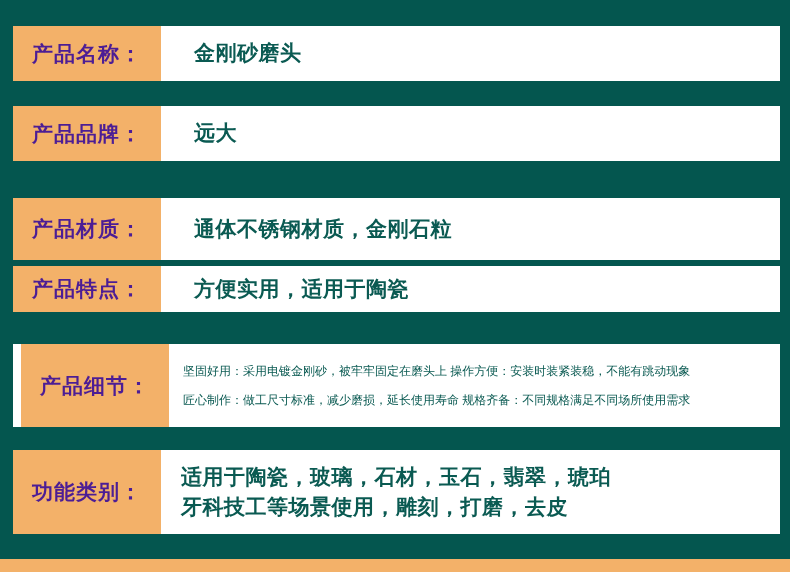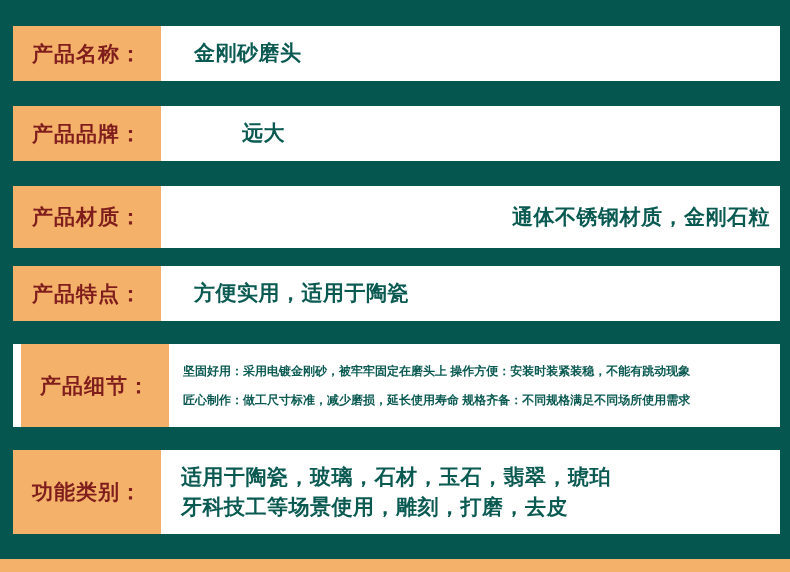--- a/index.html
+++ b/index.html
@@ -24,21 +24,21 @@
     position: absolute;
     left: 13px;
     right: 10px;
     display: flex;
     align-items: stretch;
     background: #ffffff;
   }
   .row .label-cell {
     flex: 0 0 148px;
     background: #f3b169;
-    color: #7f1d1d;
+    color: #4c1d95;
     font-size: 21px;
     font-weight: 700;
     letter-spacing: 1px;
     display: flex;
     align-items: center;
     justify-content: center;
     box-sizing: border-box;
     padding: 0 6px;
   }
   .row .value-cell {
@@ -53,37 +53,37 @@
     padding-right: 10px;
   }
   .value-main {
     font-size: 21px;
     font-weight: 700;
     letter-spacing: 0.5px;
     line-height: 1.35;
   }
   .value-small {
     font-size: 12px;
-    font-weight: 700;
+    font-weight: 400;
     line-height: 1.25;
     letter-spacing: 0px;
     color: #0a5a52;
   }
   .detail-line {
     white-space: nowrap;
   }
   .detail-line + .detail-line {
     margin-top: 14px;
   }
 
   
   #row-name      { top: 26px;  height: 55px; }
-  #row-brand     { top: 106px; height: 55px; gap: 48px; }
-  #row-material  { top: 186px; height: 62px; text-align: right; }
-  #row-feature   { top: 266px; height: 55px; }
+  #row-brand     { top: 106px; height: 55px; }
+  #row-material  { top: 198px; height: 62px; }
+  #row-feature   { top: 266px; height: 46px; }
   #row-detail    { top: 344px; height: 83px; padding-left: 8px; }
   #row-function  { top: 450px; height: 84px; border-radius: 23px; }
 
   #row-detail .value-cell {
     padding-left: 14px;
     padding-top: 8px;
     padding-bottom: 8px;
     justify-content: center;
   }
   #row-detail .label-cell {

